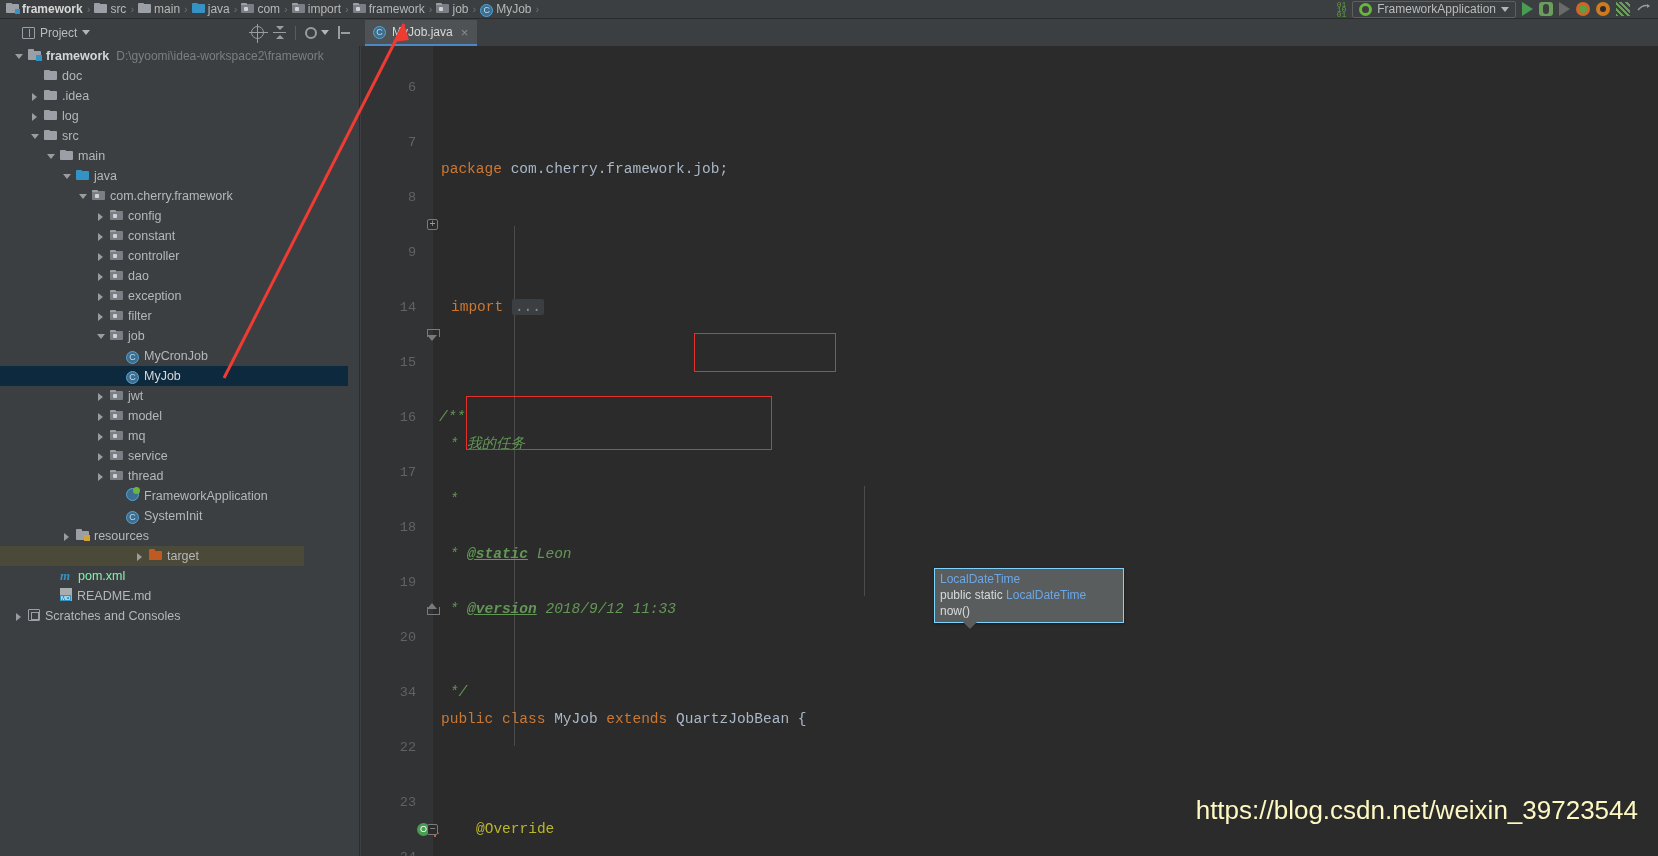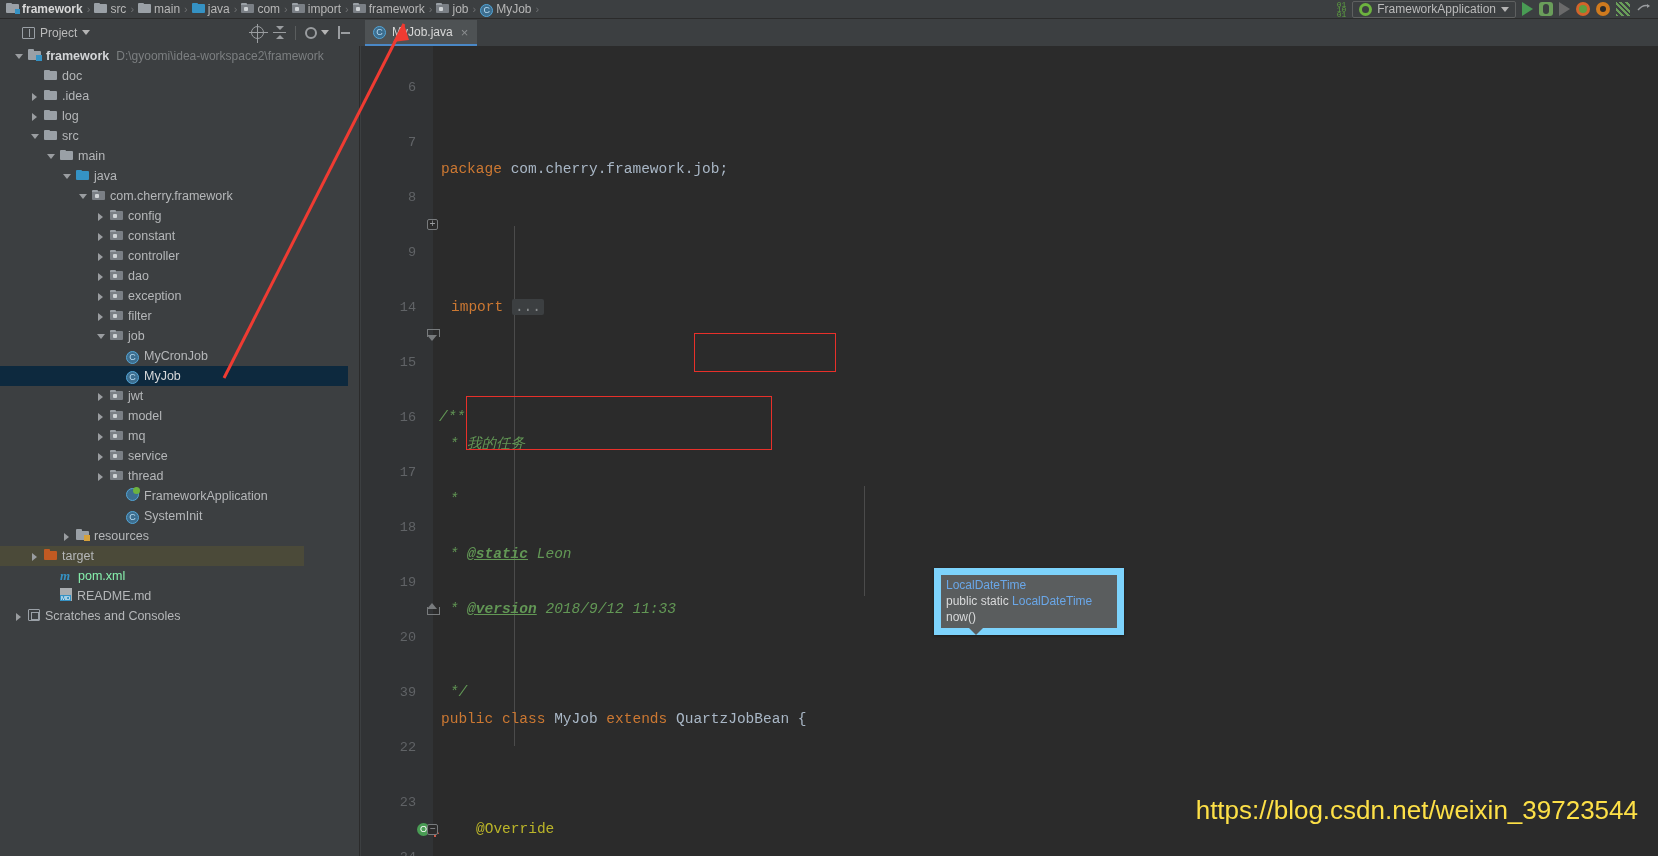--- a/index.html
+++ b/index.html
@@ -112,21 +112,21 @@
   .vtab { position:absolute; left:-17px; color:#a7a7a7; font-size:11px; transform: rotate(-90deg); white-space: nowrap; }
   .vtab.project { top: 36px; left: -16px; }
   .vtab.structure { top: 700px; left: -20px; }
 
   .tree { position: absolute; left: 12px; top: 0; width: 348px; }
   .trow {
     display: flex; align-items: center; height: 20px; font-size: 12.5px;
     color: #b5b7b9; white-space: nowrap; padding-left: 2px;
   }
   .trow.selected { background: #0d293e; color: #d6d8da; width: 348px; }
-  .trow.hl { background: #4b4a39; width: 304px; }
+  .trow.hl { background: #4b4a39; width: 304px; justify-content: center; }
   .arrow { width: 11px; height: 11px; margin-right: 2px; flex: 0 0 11px; position: relative; }
   .arrow.r::after { content:""; position:absolute; left:2px; top:2px; width:0;height:0;
     border-top:4px solid transparent;border-bottom:4px solid transparent;border-left:5px solid #9a9da0; }
   .arrow.d::after { content:""; position:absolute; left:1px; top:3px; width:0;height:0;
     border-left:4px solid transparent;border-right:4px solid transparent;border-top:5px solid #9a9da0; }
   .tico { margin: 0 5px 0 1px; flex: 0 0 auto; display: inline-block; }
   .tlabel { }
   .tlabel.bold { font-weight: bold; color: #d3d5d7; }
   .tpath { color: #7c7f81; margin-left: 7px; font-size: 12px; }
 
@@ -191,33 +191,33 @@
     border-bottom:9px solid #cc5a48; position: relative; }
   .ov-arrow::after { content:""; position:absolute; left:-1px; top:7px; width:2px; height:5px; background:#cc5a48; }
 
   .indentline { position:absolute; width:1px; background:#4b4b4b; }
 
   
   .redbox { position: absolute; border: 1.6px solid #e8302a; pointer-events:none; }
 
   
   .tooltip {
-    position: absolute; background: #5a5d5e; border: 7px solid #7dd3fc;
+    position: absolute; background: #5a5d5e; border: 1px solid #7dd3fc;
     font-family: "Liberation Sans", sans-serif; font-size: 12px; padding: 2px 4px 3px 5px;
     color: #d4d4d4; line-height: 16px; box-shadow: 0 1px 3px rgba(0,0,0,.4);
   }
   .tooltip .ttype { color: #6aa7e8; }
   .tooltip .tline2 { color: #d9dadb; }
   .tooltip .tline2 .b { color: #6aa7e8; }
   .tooltip .tail { position:absolute; left: 28px; bottom: -7px; width:0;height:0;
     border-left:7px solid transparent;border-right:7px solid transparent;border-top:7px solid #5a5d5e; }
 
   .watermark {
     position: absolute; right: 20px; bottom: 30px;
-    color: #fde047; font-size: 26px; font-family: "Liberation Sans", sans-serif;
+    color: #fef9c3; font-size: 26px; font-family: "Liberation Sans", sans-serif;
   }
   .redline { position:absolute; left:0; top:0; width:1658px; height:856px; pointer-events:none; }
 </style>
 </head>
 <body>
 
 <div class="app">
 
   <div class="navbar">
     <div class="crumbs">
@@ -570,21 +570,21 @@
         <span class="ccode"><span class="cmt"> * </span><span class="cmttag">@version</span><span class="cmt"> 2018/9/12 11:33</span></span>
       </div>
 
       <div class="cline" style="top:275px">
         <span class="lnum">20</span>
         <span class="foldbot"></span>
         <span class="ccode"><span class="cmt"> */</span></span>
       </div>
 
       <div class="cline" style="top:302.5px">
-        <span class="lnum">39</span>
+        <span class="lnum">34</span>
         <span class="ccode"><span class="kw">public</span> <span class="kw">class</span> <span class="pln">MyJob</span> <span class="kw">extends</span> <span class="pln">QuartzJobBean</span> <span class="pln">{</span></span>
       </div>
 
       <div class="cline" style="top:330px">
         <span class="lnum">22</span>
       </div>
 
       <div class="cline" style="top:357.5px">
         <span class="lnum">23</span>
         <span class="ccode" style="left:115px"><span class="anno">@Override</span></span>

